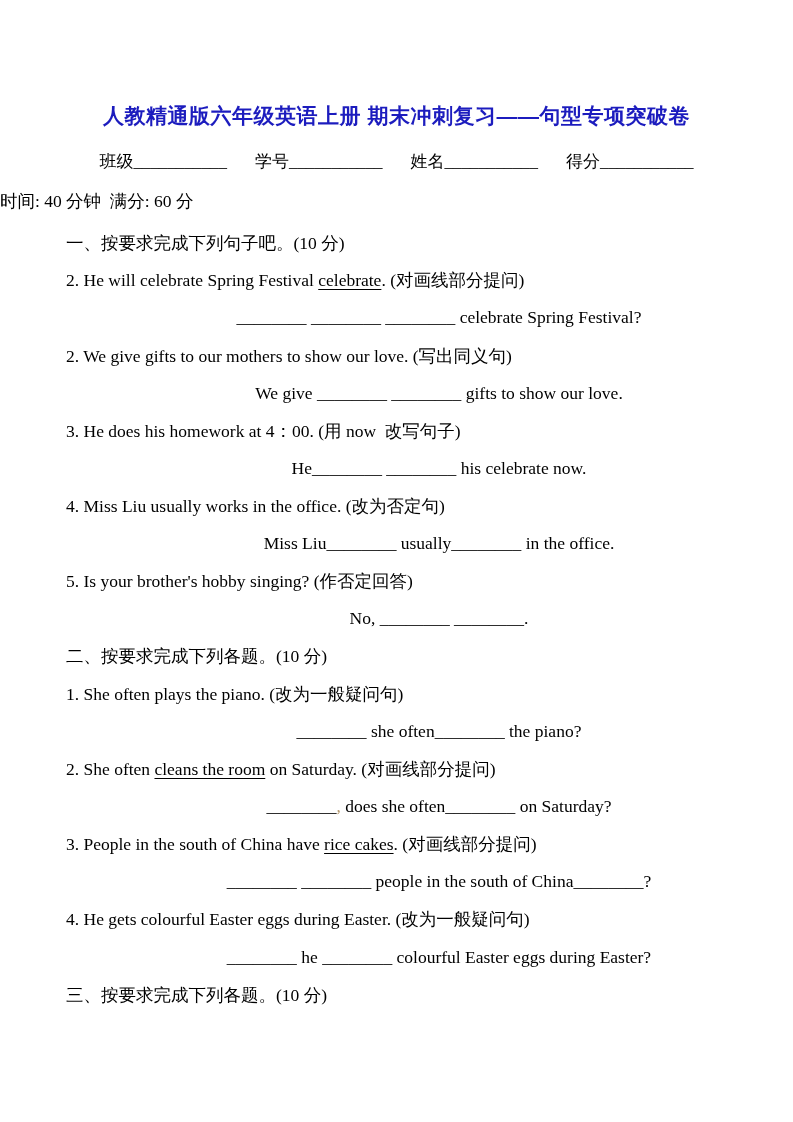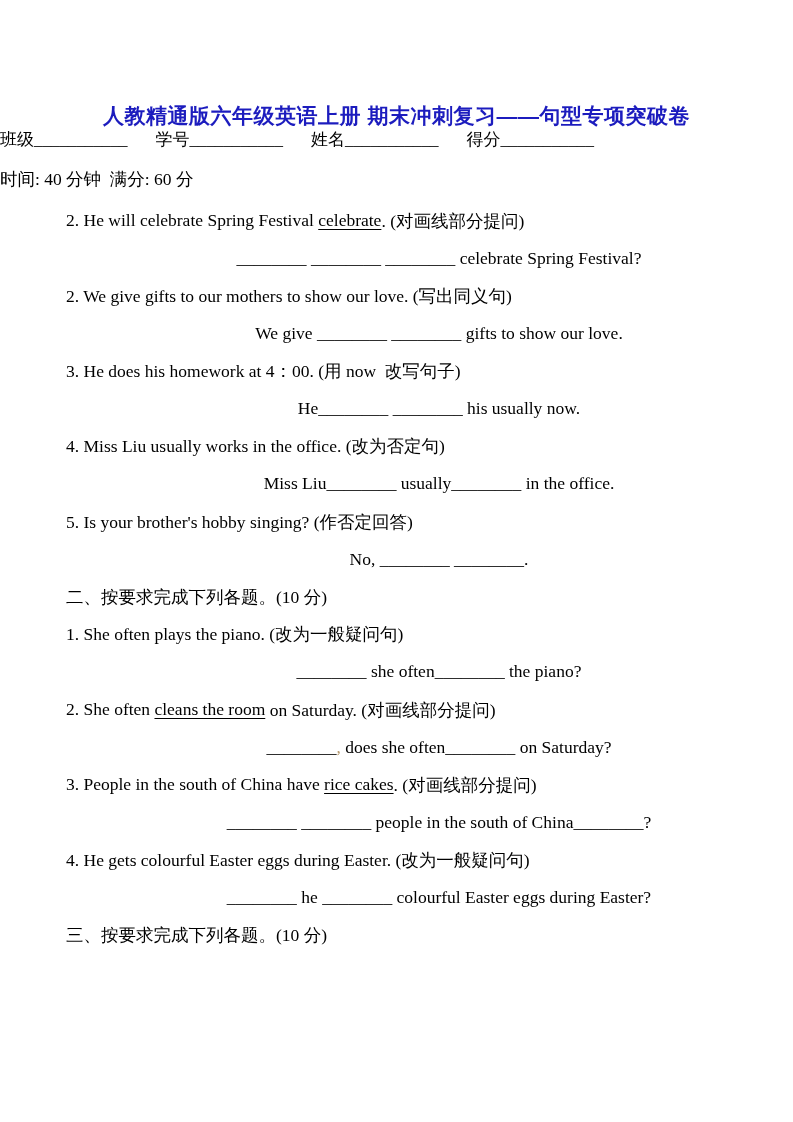--- a/index.html
+++ b/index.html
@@ -17,22 +17,23 @@
     padding-top: 102px;
     text-align: center;
     font-family: "Liberation Sans", "DejaVu Sans", sans-serif;
     font-weight: 700;
     font-size: 21px;
     line-height: 27px;
     letter-spacing: 0.5px;
     white-space: pre;
   }
   .info-line {
+    margin-top: 22px;
     display: flex;
-    justify-content: flex-start;
+    justify-content: center;
     gap: 28px;
     font-size: 17px;
     line-height: 22px;
     white-space: pre;
   }
   .info-field { display: inline-flex; }
   .meta-line {
     margin-top: 17px;
     padding-right: 57px;
     font-size: 17.5px;
@@ -60,26 +61,27 @@
 
 <div class="page">
   <div class="doc-title" style="color: rgb(28, 28, 190);">人教精通版六年级英语上册 期末冲刺复习——句型专项突破卷</div>
 
   <div class="info-line"><span class="info-field"><span>班级</span><span>___________</span></span><span class="info-field"><span>学号</span><span>___________</span></span><span class="info-field"><span>姓名</span><span>___________</span></span><span class="info-field"><span>得分</span><span>___________</span></span></div>
 
   <div class="meta-line">时间: 40 分钟  满分: 60 分</div>
 
   <div class="sections">
       <div>
+        <div class="line heading">一、按要求完成下列句子吧。(10 分)</div>
         <div class="line prompt"><span class="seg">2. He will celebrate Spring Festival </span><span class="seg u">celebrate</span><span class="seg">. (对画线部分提问)</span></div>
         <div class="line answer"><span class="seg">________ ________ ________ celebrate Spring Festival?</span></div>
         <div class="line prompt"><span class="seg">2. We give gifts to our mothers to show our love. (写出同义句)</span></div>
         <div class="line answer"><span class="seg">We give ________ ________ gifts to show our love.</span></div>
         <div class="line prompt"><span class="seg">3. He does his homework at 4：00. (用 now  改写句子)</span></div>
-        <div class="line answer"><span class="seg">He________ ________ his usually now.</span></div>
+        <div class="line answer"><span class="seg">He________ ________ his celebrate now.</span></div>
         <div class="line prompt"><span class="seg">4. Miss Liu usually works in the office. (改为否定句)</span></div>
         <div class="line answer"><span class="seg">Miss Liu________ usually________ in the office.</span></div>
         <div class="line prompt"><span class="seg">5. Is your brother's hobby singing? (作否定回答)</span></div>
         <div class="line answer"><span class="seg">No, ________ ________.</span></div>
       </div>
       <div>
         <div class="line heading">二、按要求完成下列各题。(10 分)</div>
         <div class="line prompt"><span class="seg">1. She often plays the piano. (改为一般疑问句)</span></div>
         <div class="line answer"><span class="seg">________ she often________ the piano?</span></div>
         <div class="line prompt"><span class="seg">2. She often </span><span class="seg u">cleans the room</span><span class="seg"> on Saturday. (对画线部分提问)</span></div>

